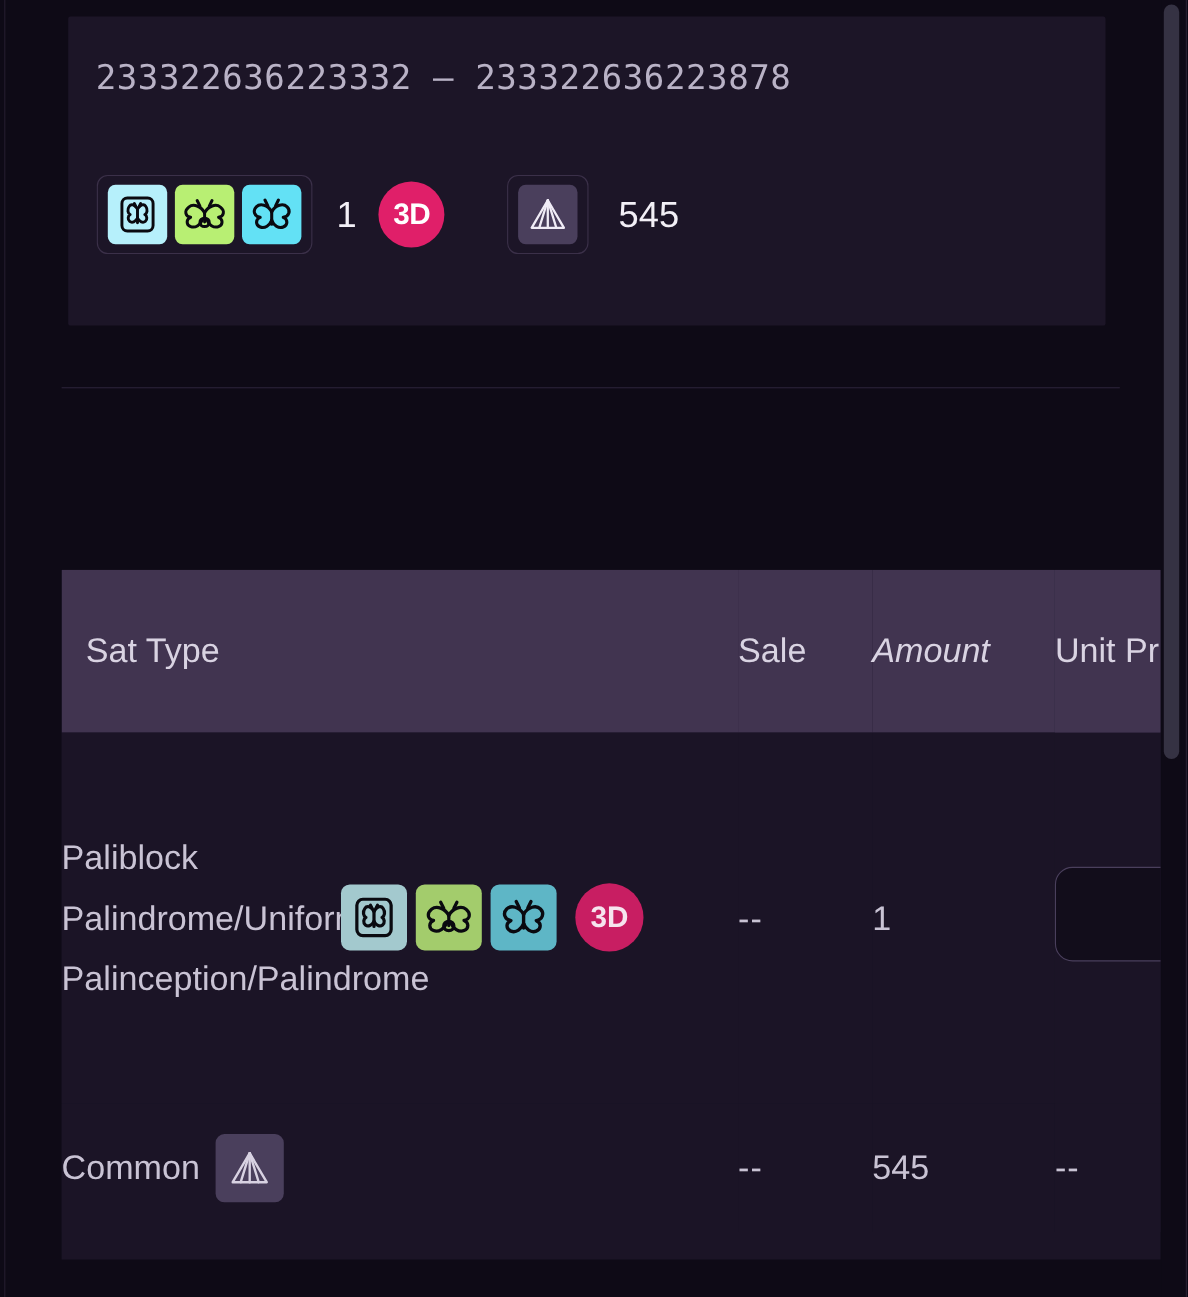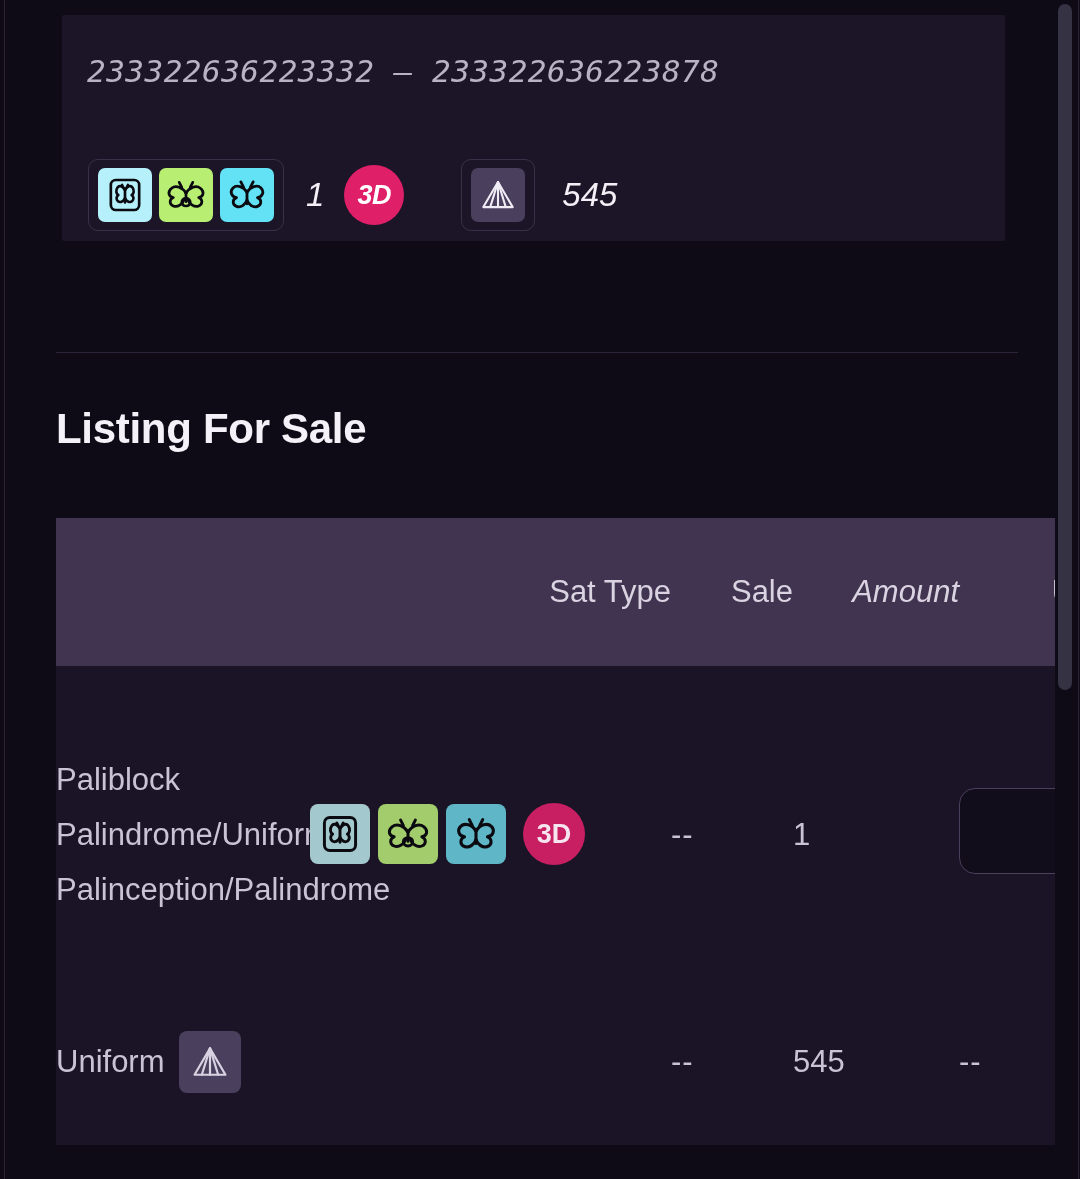--- a/index.html
+++ b/index.html
@@ -24,24 +24,23 @@
   .viewport {
     position: absolute; left: 5px; top: 0;
     width: 1050px; height: 1179px;
     overflow: hidden;
     background: #0e0a16;
   }
 
   
   .info-card {
     position: absolute; left: 57px; top: 15px;
-    width: 943px; height: 226px;
+    width: 943px; height: 281px;
     background: #1c1527;
     border-radius: 2px;
-    font-style: italic;
   }
   .range-line {
     position: absolute; left: 25px; top: 38px;
     font-family: "DejaVu Sans Mono", monospace;
     font-size: 31px;
     letter-spacing: 0.5px;
     color: #b9b2c6;
     white-space: nowrap;
   }
   .range-dash { color: #b9b2c6; }
@@ -119,21 +118,21 @@
     background: #1b1426;
   }
   .tbl {
     border-collapse: collapse;
     width: 1130px;
     table-layout: fixed;
   }
   .tbl thead tr { background: #413450; height: 148px; }
   .tbl th {
     color: #d9d3e2; font-size: 31px; font-weight: normal;
-    text-align: right; padding: 0 0 0 0; vertical-align: middle;
+    text-align: left; padding: 0 0 0 0; vertical-align: middle;
   }
   .th-sattype { width: 615px; padding-left: 22px !important; }
   .th-year    { width: 122px; }
   .th-amount  { width: 166px; font-style: italic; }
   .th-unit    { width: 227px; }
 
   .tbl tbody tr { background: #1b1426; }
   .tbl td {
     color: #c9c3d4; font-size: 31px; vertical-align: middle;
     padding: 0;
@@ -259,21 +258,20 @@
           </svg>
         </div>
       </div>
 
       <div class="rarity-count">545</div>
     </div>
   </div>
 
   <div class="divider"></div>
 
-  <h1 class="section-title">Listing For Sale</h1>
 
   <div class="table-wrap">
     <table class="tbl">
       <thead>
         <tr>
           <th class="th-sattype">Sat Type</th>
           <th class="th-year">Sale</th>
           <th class="th-amount">Amount</th>
           <th class="th-unit">Unit Price</th>
         </tr>
@@ -325,21 +323,21 @@
           <td class="dash">--</td>
           <td>1</td>
           <td class="unit-cell">
             <span class="unit-pill"></span>
           </td>
         </tr>
 
         <tr class="row2">
           <td class="sattype-cell">
             <div class="common-flex">
-              <span>Uniform</span>
+              <span>Common</span>
               <span class="common-icon">
                 <svg width="40" height="40" viewBox="0 0 44 44" fill="none" stroke="#d8d2e2" stroke-width="2.4" stroke-linejoin="round" stroke-linecap="round">
                   <path d="M22 7 L39 36 L5 36 Z"></path>
                   <path d="M22 7 L22 36"></path>
                   <path d="M22 7 L13 36"></path>
                   <path d="M22 7 L31 36"></path>
                 </svg>
               </span>
             </div>
           </td>

